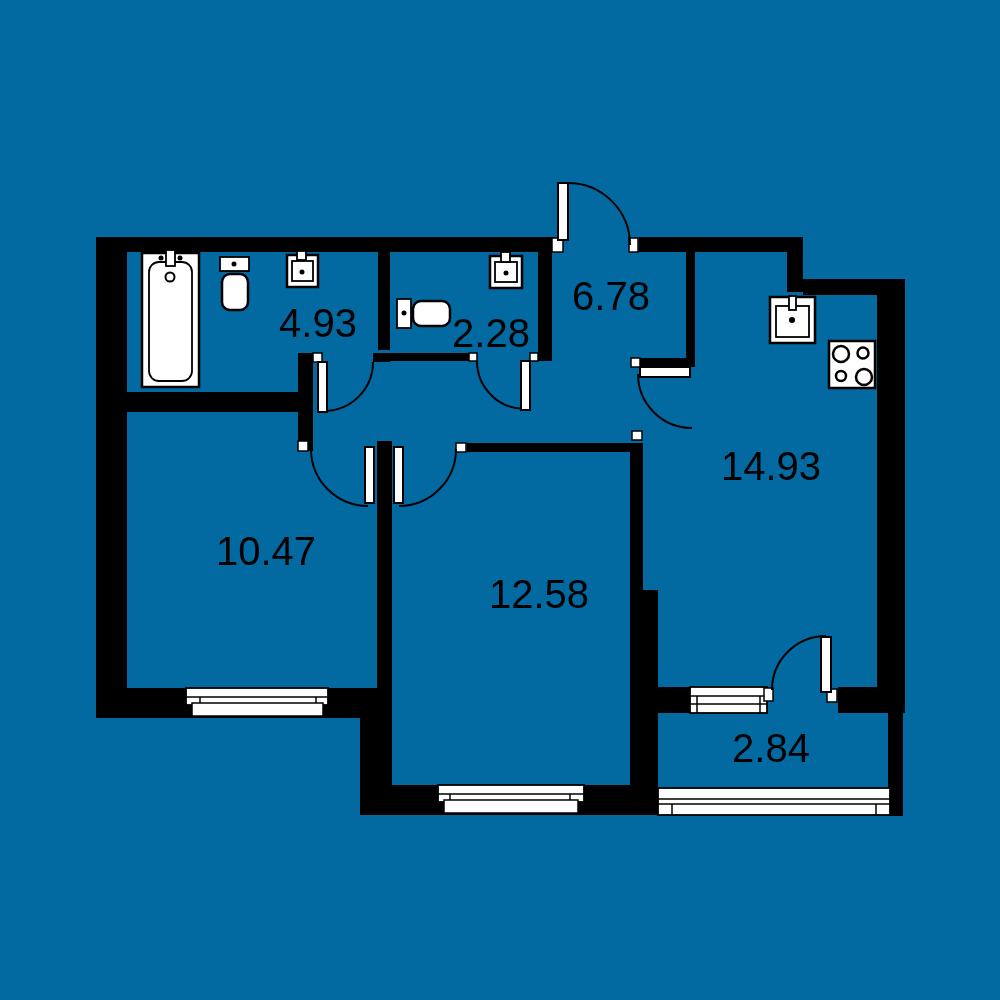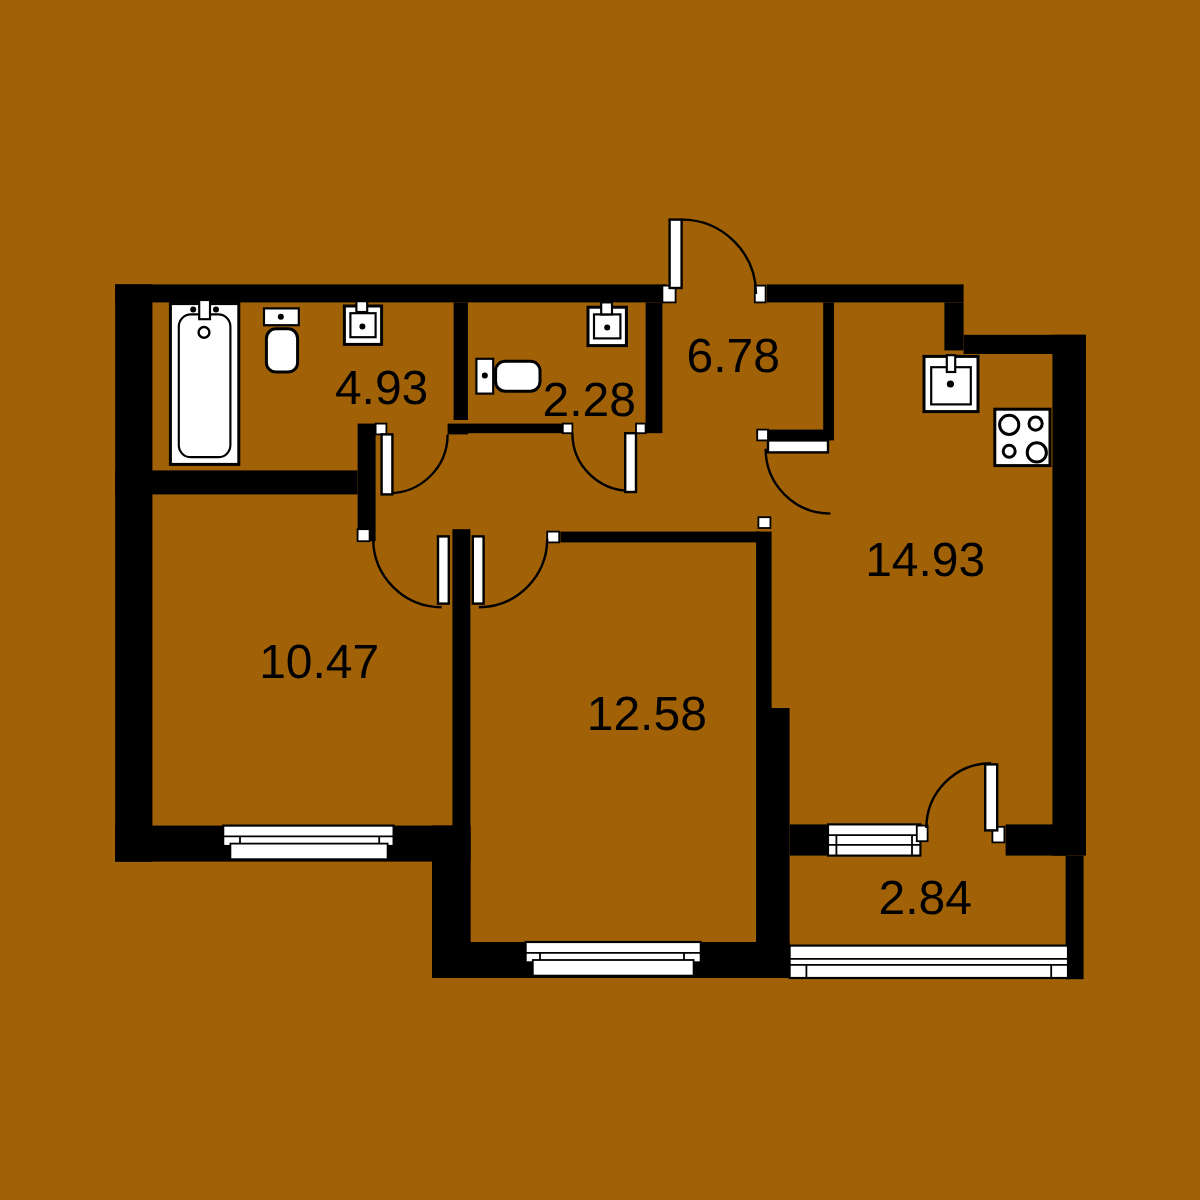--- a/index.html
+++ b/index.html
@@ -1,16 +1,16 @@
 <!DOCTYPE html>
 <html><head>
 <meta charset="utf-8">
 <style>
   html,body{margin:0;padding:0;background:#ffffff;}
-  .stage{position:relative;width:1000px;height:1000px;background:#a16207;overflow:hidden;}
+  .stage{position:relative;width:1000px;height:1000px;background:#0369a1;overflow:hidden;}
   svg{display:block;}
   .wall{fill:#000;stroke:none;}
   .jamb{fill:#fff;stroke:#000;stroke-width:1.5;}
   .leaf{fill:#fff;stroke:#000;stroke-width:2;}
   .arc{fill:none;stroke:#000;stroke-width:2;}
   .fixo{fill:#fff;stroke:#000;stroke-width:2.5;}
   .fixi{fill:#fff;stroke:#000;stroke-width:1.8;}
   .dot{fill:#000;stroke:none;}
   .ring{fill:#fff;stroke:#000;stroke-width:2;}
   .win{fill:#fff;stroke:#000;stroke-width:1.8;}

